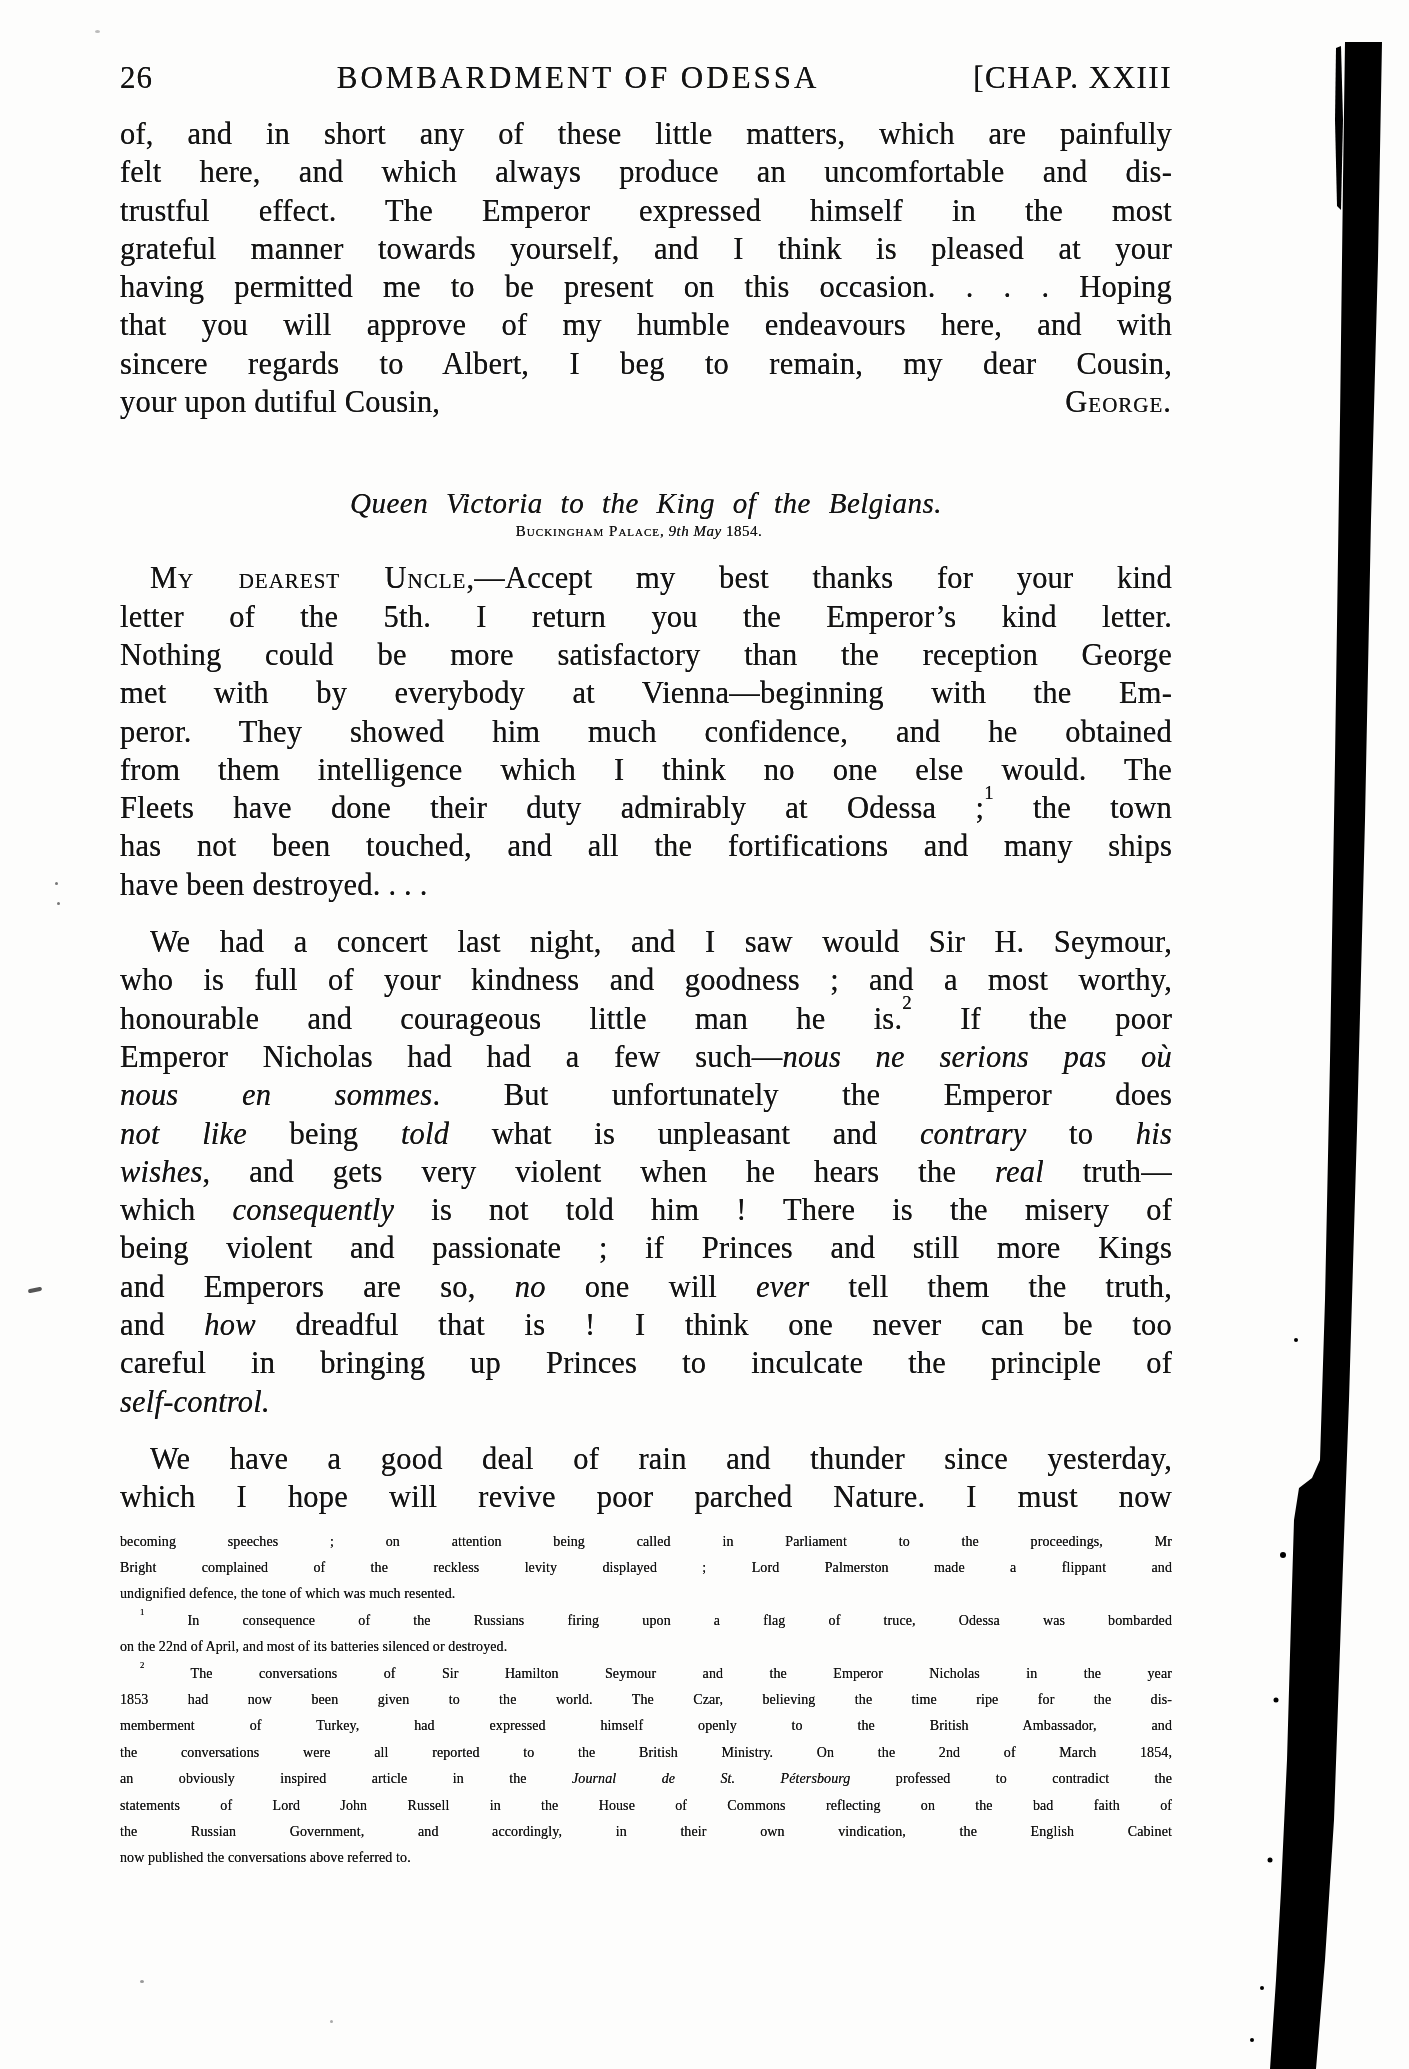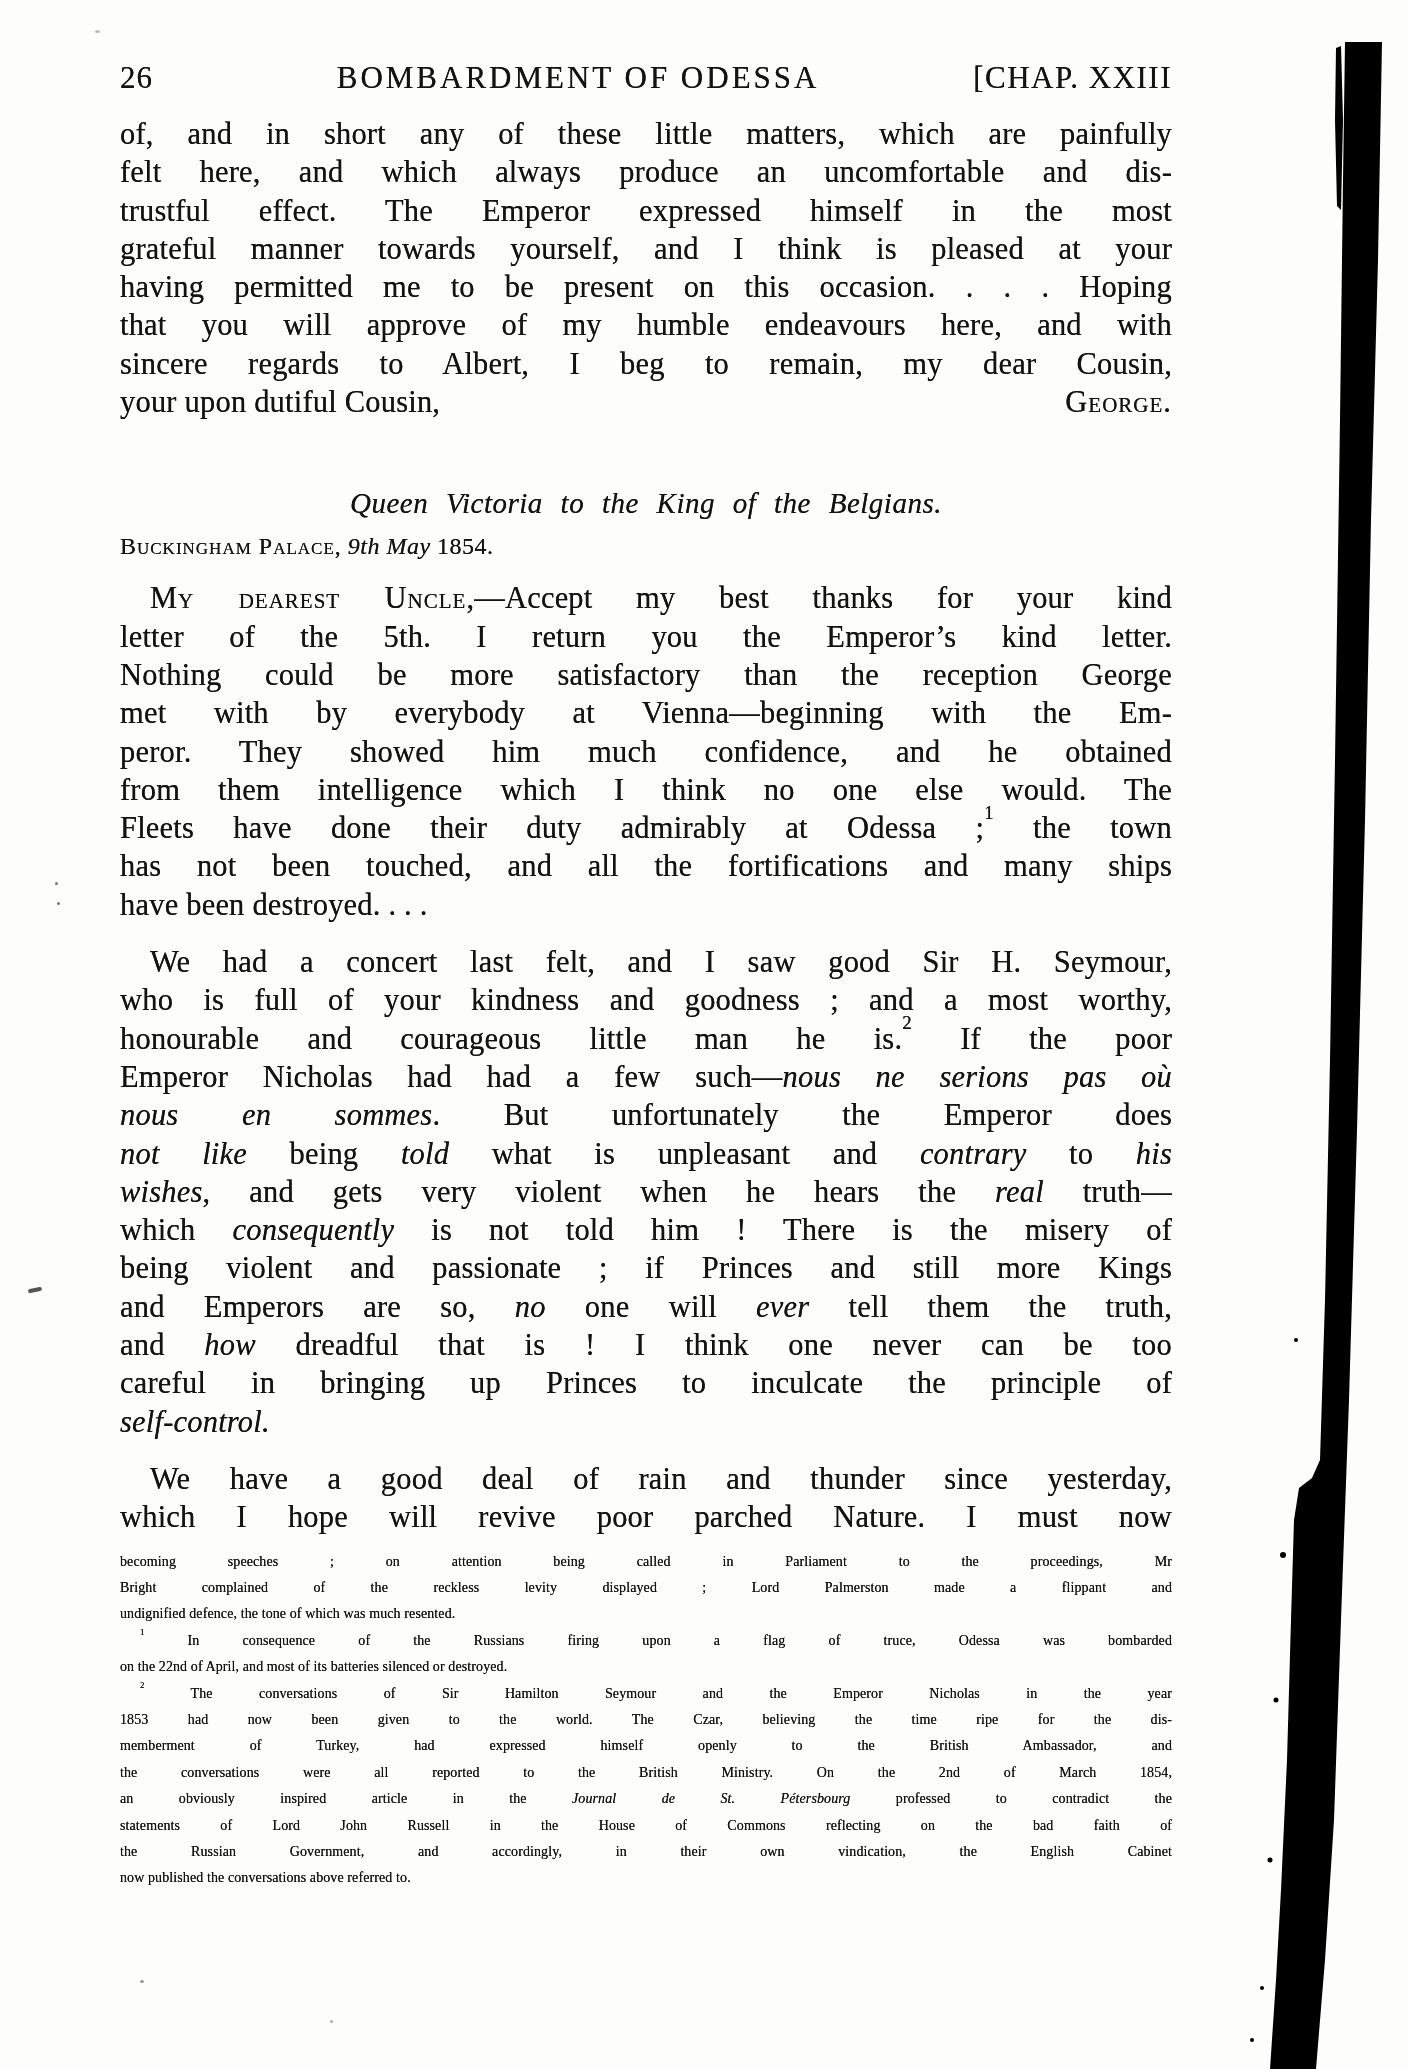--- a/index.html
+++ b/index.html
@@ -21,21 +21,21 @@
   .chapter-label{letter-spacing:1.5px;}
   .body-text{font-size:30.5px;line-height:38.3px;margin-top:19px;letter-spacing:0.2px;}
   .line{text-align:justify;text-align-last:justify;}
   .line.nat{text-align:left;text-align-last:auto;}
   .line.split{display:flex;justify-content:space-between;text-align-last:auto;}
   .indent{text-indent:30px;}
   .letter-heading{
     margin-top:66px;font-size:29px;text-align:center;word-spacing:10px;letter-spacing:0.5px;
   }
   .dateline{
-    margin-top:13px;font-size:24px;text-align:left;padding-right:14px;letter-spacing:0.5px;
+    margin-top:3px;font-size:15px;text-align:center;padding-right:14px;letter-spacing:0.5px;
   }
   .footnotes{font-size:14px;line-height:26.4px;margin-top:12px;letter-spacing:0.1px;}
   .footnotes .indent{text-indent:20px;font-family:Liberation Serif, serif;}
   .sc{font-variant:small-caps;letter-spacing:1px;}
   i{font-style:italic;}
   sup{font-size:62%;position:relative;top:-0.45em;line-height:0;}
   .scan-band{position:absolute;top:0;right:0;width:1409px;height:2069px;pointer-events:none;}
   .speck{position:absolute;border-radius:50%;background:#777;}
 </style>
 </head>
@@ -70,21 +70,21 @@
           <div class="line">letter of the 5th.  I return you the Emperor’s kind letter.</div>
           <div class="line">Nothing could be more satisfactory than the reception George</div>
           <div class="line">met with by everybody at Vienna—beginning with the Em-</div>
           <div class="line">peror.  They showed him much confidence, and he obtained</div>
           <div class="line">from them intelligence which I think no one else would.  The</div>
           <div class="line">Fleets have done their duty admirably at Odessa ;<sup>1</sup>  the town</div>
           <div class="line">has not been touched, and all the fortifications and many ships</div>
           <div class="line nat">have been destroyed. . . .</div>
         </div>
         <div class="body-text">
-          <div class="line indent">We had a concert last felt, and I saw good Sir H. Seymour,</div>
+          <div class="line indent">We had a concert last night, and I saw would Sir H. Seymour,</div>
           <div class="line">who is full of your kindness and goodness ;  and a most worthy,</div>
           <div class="line">honourable and courageous little man he is.<sup>2</sup>  If the poor</div>
           <div class="line">Emperor Nicholas had had a few such—<i>nous ne serions pas où</i></div>
           <div class="line"><i>nous en sommes</i>.  But unfortunately the Emperor does</div>
           <div class="line"><i>not like</i> being <i>told</i> what is unpleasant and <i>contrary</i> to <i>his</i></div>
           <div class="line"><i>wishes</i>, and gets very violent when he hears the <i>real</i> truth—</div>
           <div class="line">which <i>consequently</i> is not told him !  There is the misery of</div>
           <div class="line">being violent and passionate ;  if Princes and still more Kings</div>
           <div class="line">and Emperors are so, <i>no</i> one will <i>ever</i> tell them the truth,</div>
           <div class="line">and <i>how</i> dreadful that is !  I think one never can be too</div>

